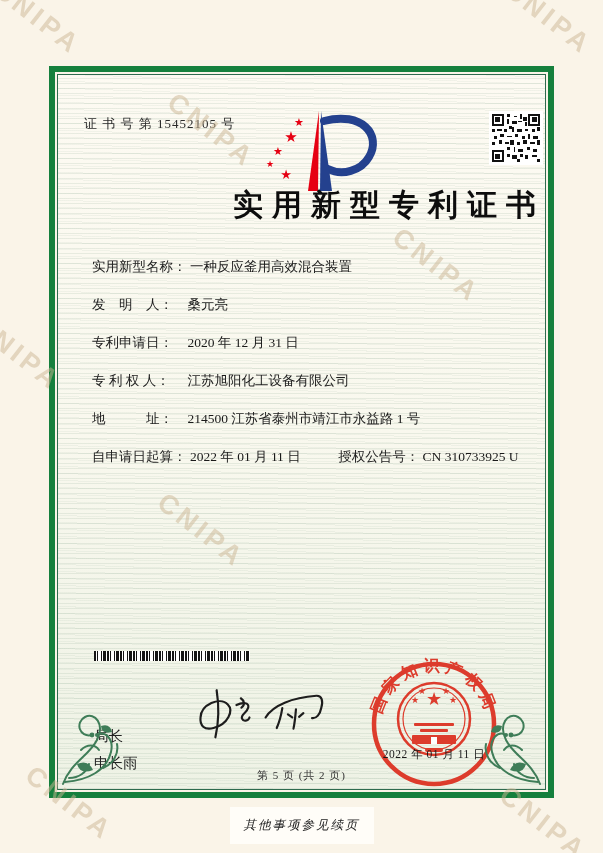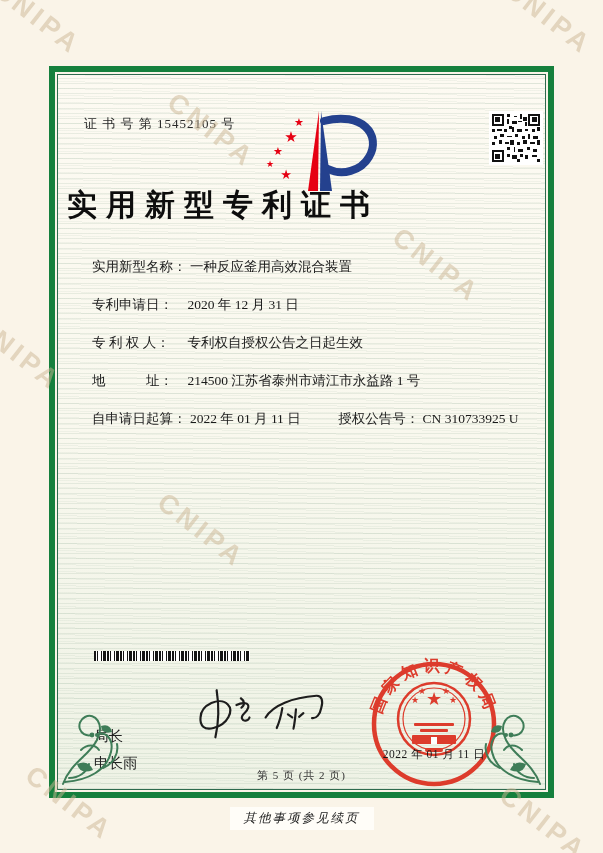--- a/index.html
+++ b/index.html
@@ -27,21 +27,21 @@
     background:
       repeating-linear-gradient(0deg, rgba(125,160,135,0.16) 0 1px, transparent 1px 5px),
       repeating-linear-gradient(2deg, rgba(125,160,135,0.09) 0 1px, transparent 1px 7px),
       linear-gradient(180deg,#fdfaf2 0%,#f9f8ee 50%,#eef2e5 100%);
   }
   .cert-no{position:absolute;left:26px;top:40px;font-size:13px;letter-spacing:1px;color:#2a2a2a;}
   .logo{position:absolute;left:204px;top:34px;width:118px;height:88px;}
   .qr{position:absolute;left:431px;top:36px;width:54px;height:54px;background:#fff;
       display:flex;align-items:center;justify-content:center;}
   .title{
-    position:absolute;left:0;top:110px;width:100%;text-align:left;
+    position:absolute;left:0;top:110px;width:100%;text-align:right;
     font-size:30px;font-weight:bold;letter-spacing:9px;text-indent:9px;color:#0d0d0d;
   }
   .fields{position:absolute;left:34px;top:184px;right:20px;font-size:13.5px;}
   .frow{margin-bottom:22px;line-height:16px;white-space:nowrap;}
   .flabel{display:inline-block;min-width:92px;color:#222;}
   .fvalue{color:#1a1a1a;}
   .flabel2{display:inline-block;margin-left:34px;color:#222;text-align:right;}
   .body-text{
     position:absolute;left:24px;right:20px;top:436px;
     font-size:13px;line-height:21.5px;font-style:italic;color:#272727;text-align:justify;
@@ -66,21 +66,21 @@
   }
   .page-info{
     position:absolute;left:0;bottom:6px;width:100%;text-align:center;
     font-size:11px;letter-spacing:1px;color:#333;
   }
   .flourish{position:absolute;bottom:1px;width:92px;height:106px;}
   .flourish.fl-left{left:1px;}
   .flourish.fl-right{right:1px;transform:scaleX(-1);}
   .footer-note{
     position:absolute;top:807px;left:50%;transform:translateX(-50%);
-    background:#fffdf8;padding:3px 14px;font-size:12.5px;font-style:italic;
+    background:#fffdf8;padding:10px 14px;font-size:12.5px;font-style:italic;
     color:#222;letter-spacing:2px;z-index:5;white-space:nowrap;
   }
 </style>
 </head>
 <body>
 
 <div class="wm" style="left:-14px;top:2px">CNIPA</div>
 <div class="wm" style="left:497px;top:2px">CNIPA</div>
 <div class="wm" style="left:160px;top:115px">CNIPA</div>
 <div class="wm" style="left:385px;top:250px">CNIPA</div>
@@ -124,26 +124,30 @@
     </div>
 
     <div class="title">实用新型专利证书</div>
 
     <div class="fields">
       <div class="frow">
         <span class="flabel">实用新型名称：</span>
         <span class="fvalue">一种反应釜用高效混合装置</span>
       </div>
       <div class="frow">
+        <span class="flabel">发　明　人：</span>
+        <span class="fvalue">桑元亮</span>
+      </div>
+      <div class="frow">
         <span class="flabel">专利申请日：</span>
         <span class="fvalue">2020 年 12 月 31 日</span>
       </div>
       <div class="frow">
         <span class="flabel">专 利 权 人：</span>
-        <span class="fvalue">专利权自授权公告之日起生效</span>
+        <span class="fvalue">江苏旭阳化工设备有限公司</span>
       </div>
       <div class="frow">
         <span class="flabel">地　　　址：</span>
         <span class="fvalue">214500 江苏省泰州市靖江市永益路 1 号</span>
       </div>
       <div class="frow">
         <span class="flabel">自申请日起算：</span>
         <span class="fvalue">2022 年 01 月 11 日</span>
         <span class="flabel2">授权公告号：</span>
         <span class="fvalue">CN 310733925 U</span>

